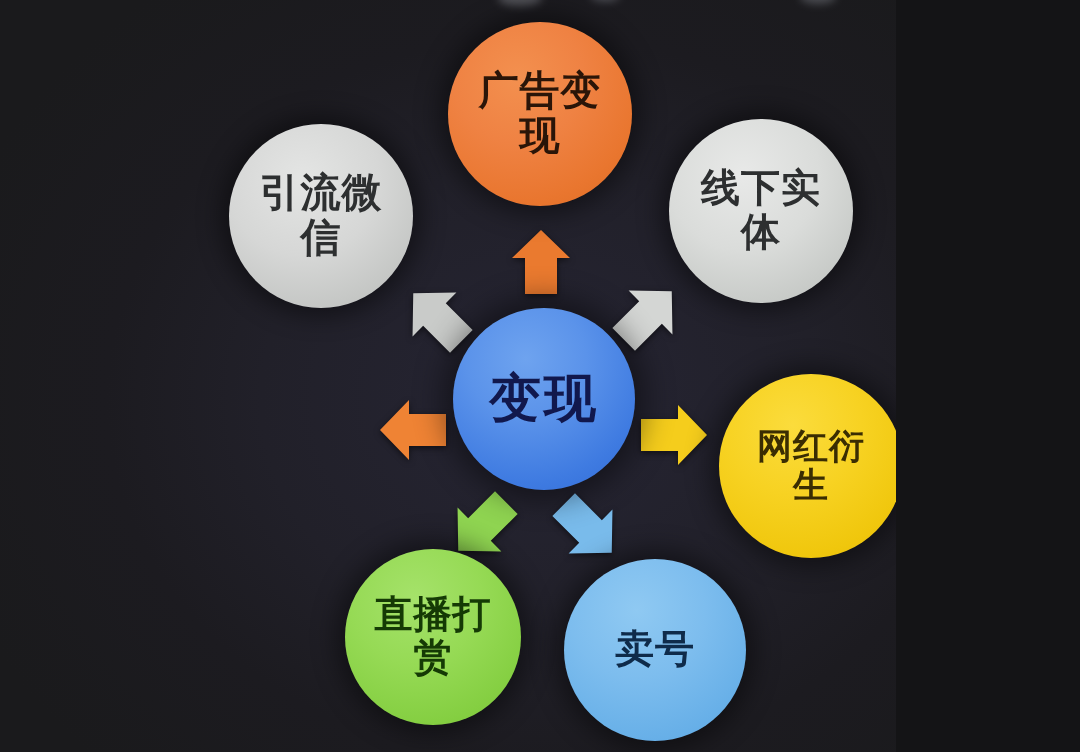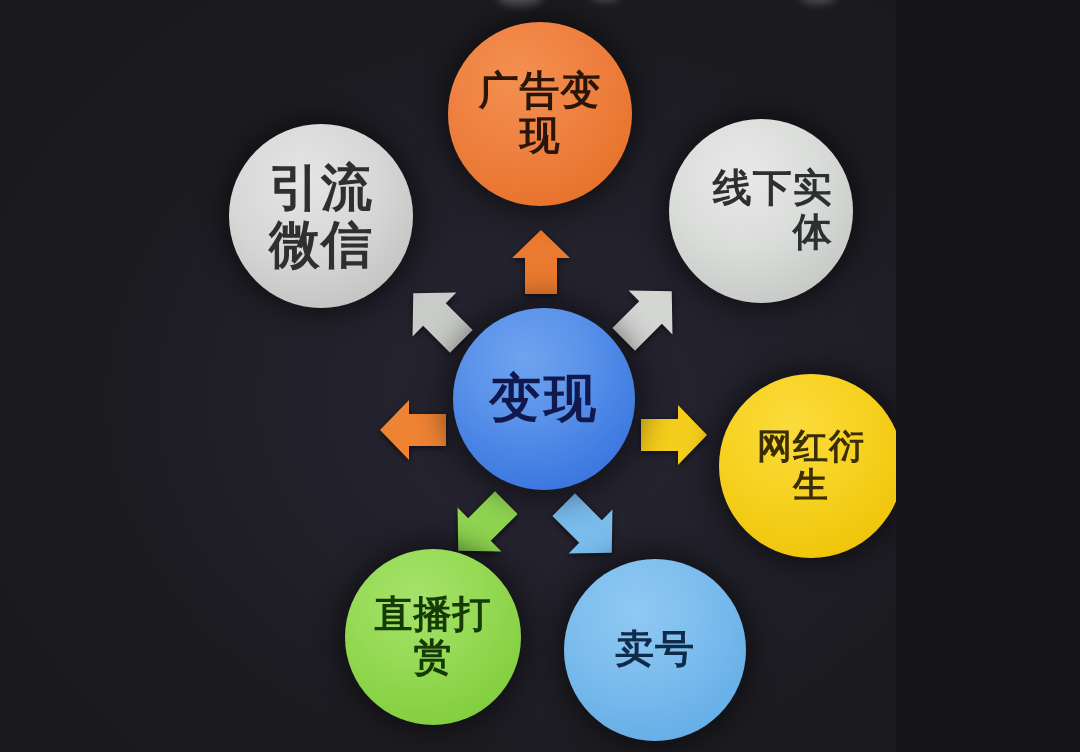--- a/index.html
+++ b/index.html
@@ -54,21 +54,20 @@
   }
   .n-wechat {
     background: radial-gradient(circle at 40% 30%, #e4e5e4 0%, #d6d7d6 45%, #c3c5c3 80%, #b4b7b5 100%);
     color: #2d2f30;
     box-shadow: 0 0 24px 8px rgba(0,0,0,.45);
   }
   .n-offline {
     background: radial-gradient(circle at 40% 30%, #e8e9e8 0%, #dadcda 45%, #c6c9c6 80%, #b6bab7 100%);
     color: #2d2f30;
     box-shadow: 0 0 24px 8px rgba(0,0,0,.45);
-    text-align: right;
   }
   .n-center {
     background: radial-gradient(circle at 40% 28%, #6ea3ef 0%, #5b93ea 35%, #3f7be1 72%, #2f6ad6 100%);
     color: #11184d;
     box-shadow: 0 0 30px 10px rgba(0,0,0,.45);
   }
   .n-cart {
     background: radial-gradient(circle at 38% 30%, #f79a56 0%, #f18b45 40%, #ea7a2f 75%, #e06f25 100%);
     color: #331806;
     box-shadow: 0 0 26px 8px rgba(0,0,0,.45);
@@ -155,21 +154,21 @@
       <g transform="rotate(135 39 39)">
         <path d="M39 4 L70 34 L55 34 L55 72 L23 72 L23 34 L8 34 Z" fill="#79bbeb"></path>
       </g>
     </svg>
   </div>
 
   <div class="node n-ad" style="left:448px; top:22px; width:184px; height:184px; font-size:40px;">
     <span class="lbl">广告变现</span>
   </div>
 
-  <div class="node n-wechat" style="left:229px; top:124px; width:184px; height:184px; font-size:51px;">
+  <div class="node n-wechat" style="left:229px; top:124px; width:184px; height:184px; font-size:40px;">
     <span class="lbl">引流微信</span>
   </div>
 
   <div class="node n-offline" style="left:669px; top:119px; width:184px; height:184px; font-size:39px;">
     <span class="lbl">线下实体</span>
   </div>
 
 
   <div class="node n-influencer" style="left:719px; top:374px; width:184px; height:184px; font-size:35px;">
     <span class="lbl">网红衍生</span>

